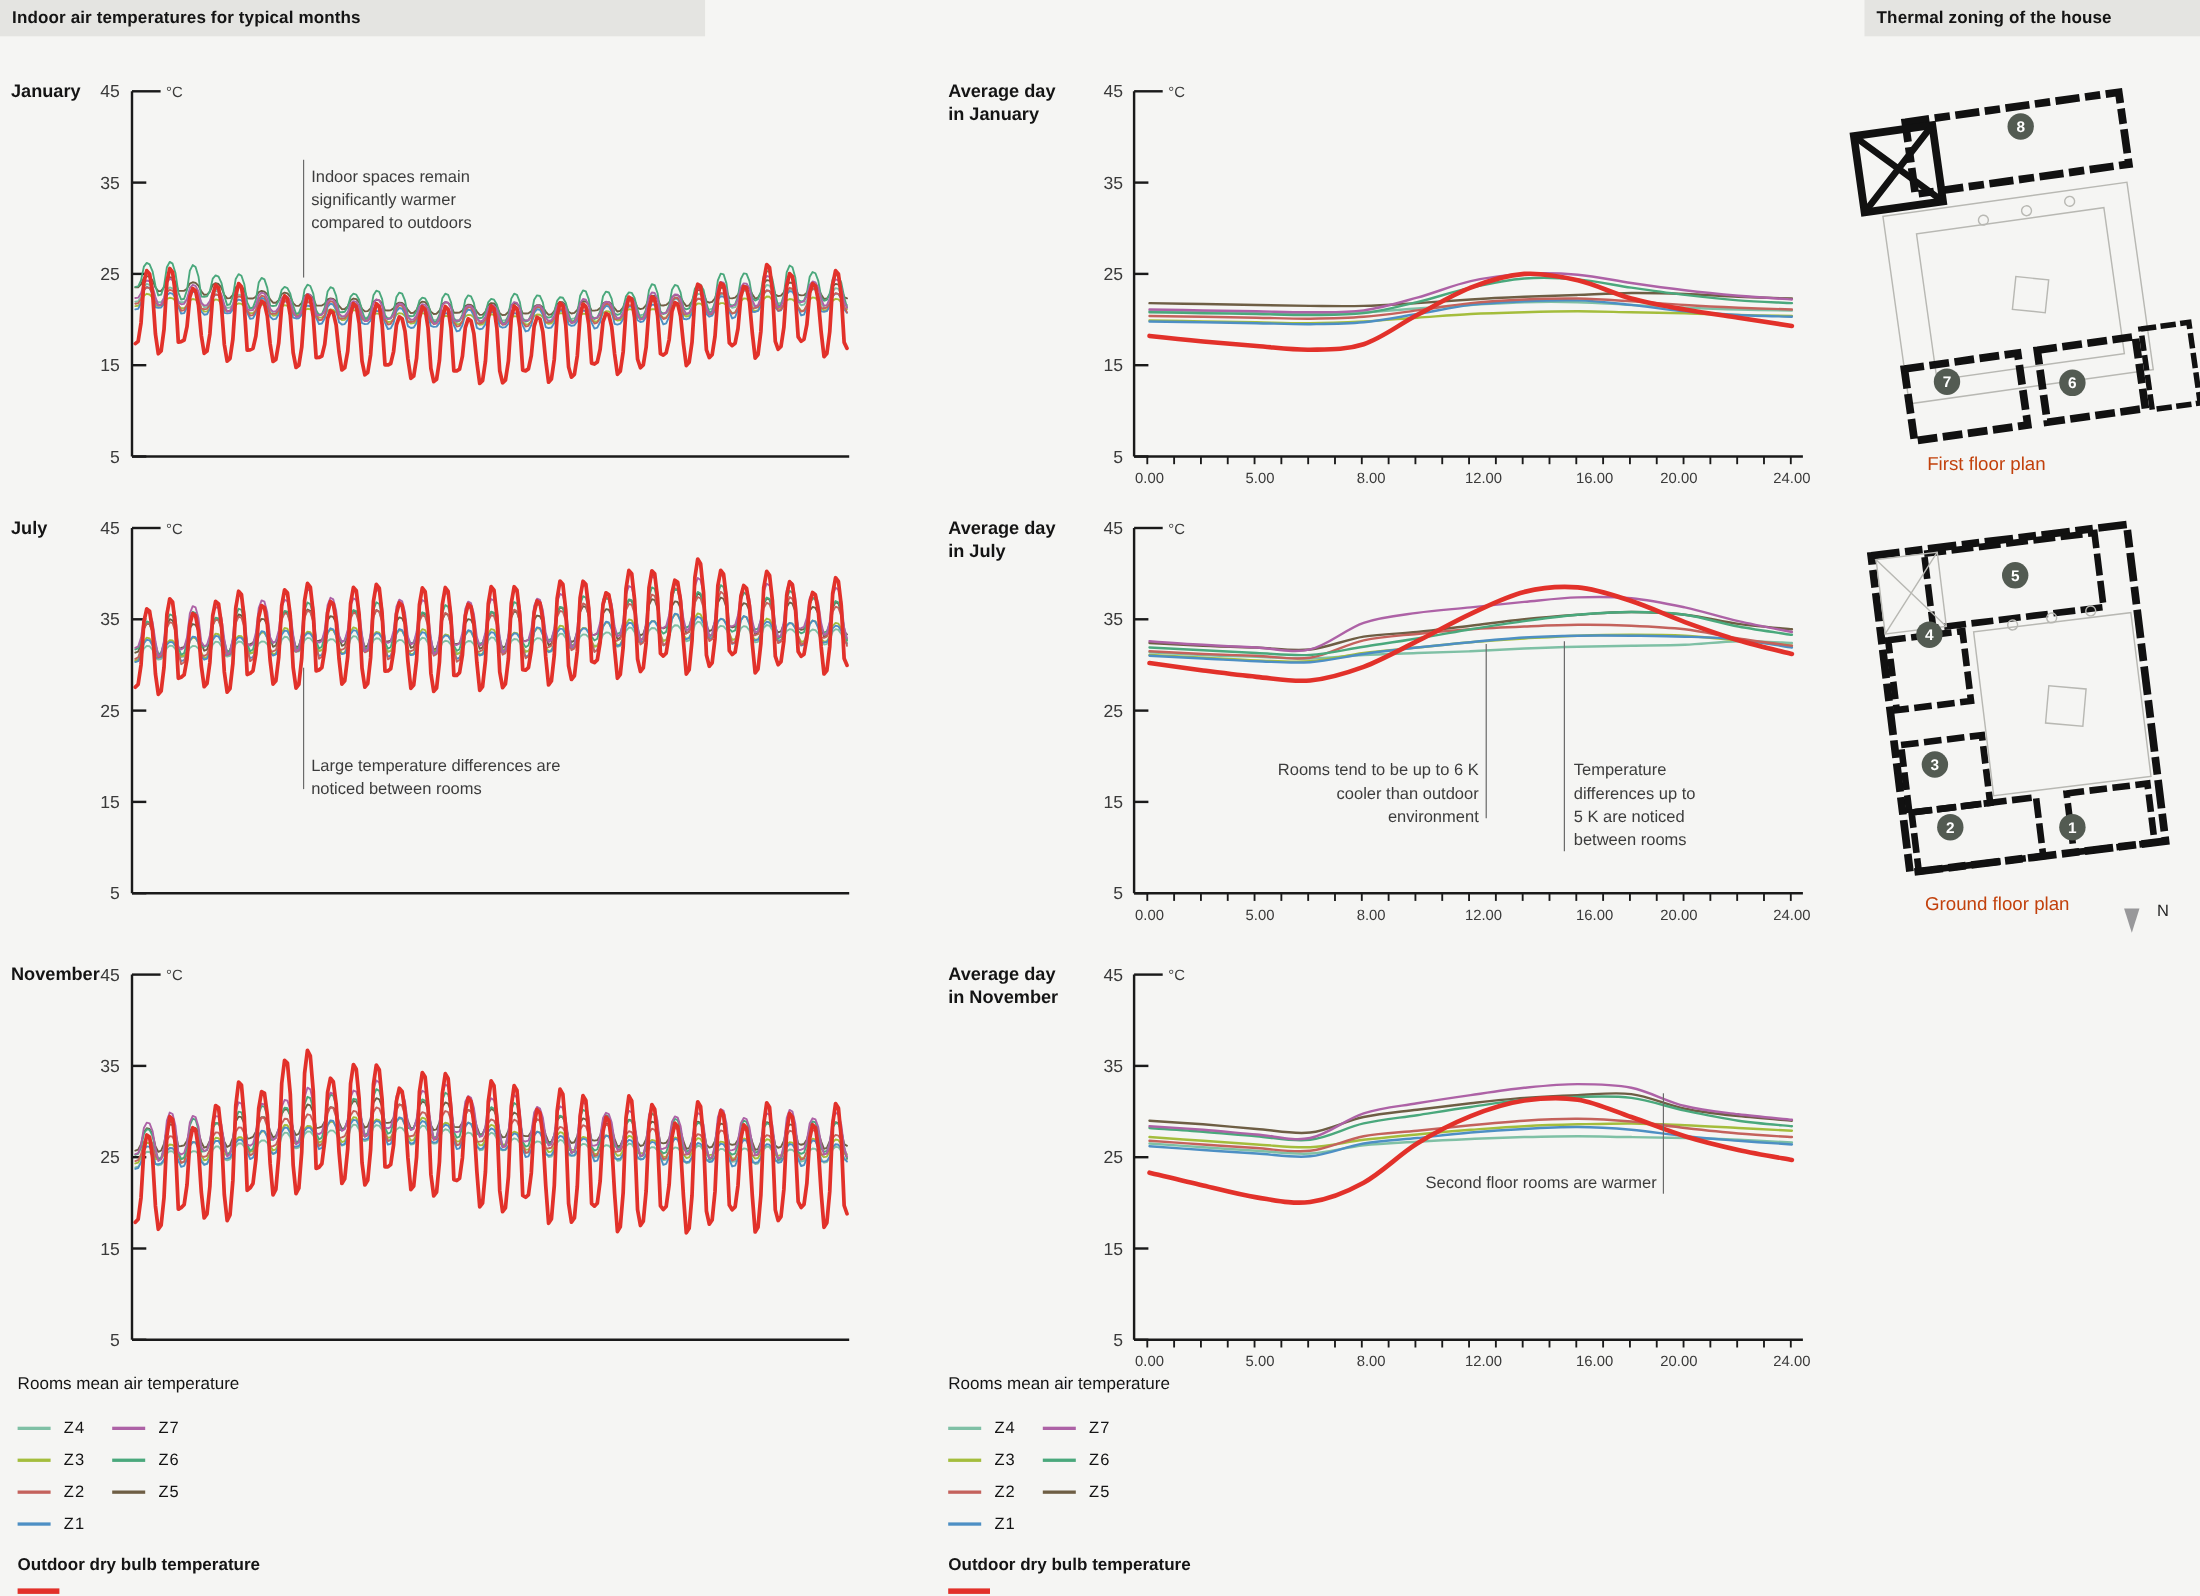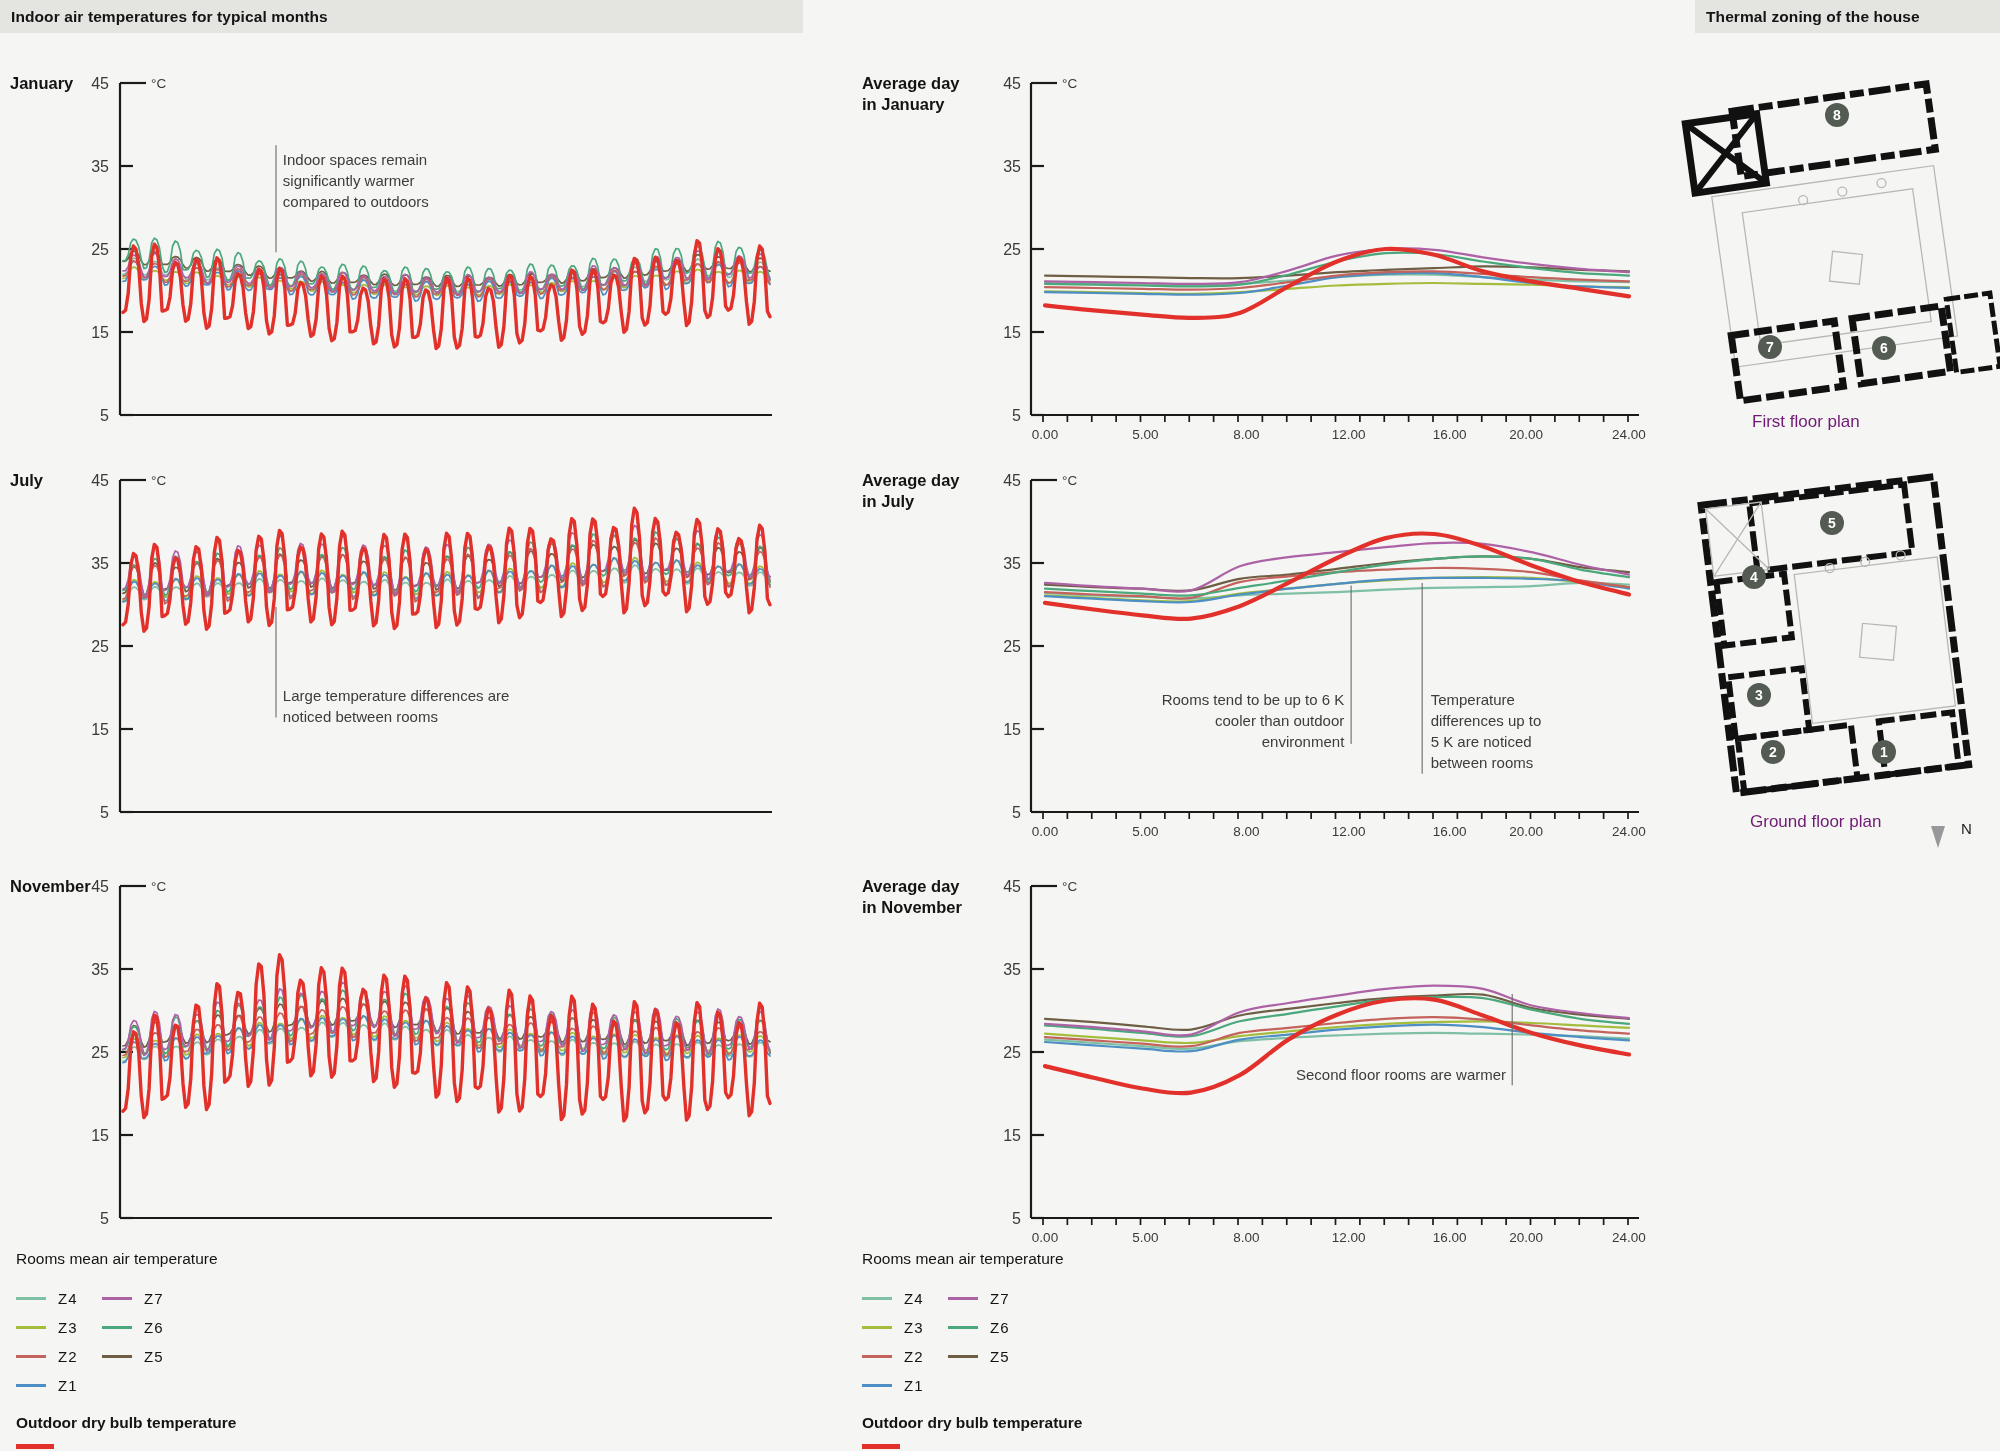--- a/index.html
+++ b/index.html
@@ -12,32 +12,32 @@
   .legend{position:absolute;width:420px;}
   .legend .ltitle{font-weight:normal;font-size:15.5px;margin-bottom:16px;}
   .lrow{display:flex;align-items:center;height:29px;}
   .lcols{display:flex;}
   .lcol1{width:86px;}
   .sw{display:inline-block;width:30px;height:2.6px;margin-right:12px;}
   .sw-out{display:inline-block;width:38px;height:4.5px;margin-top:12px;}
   .litem{font-size:15px;letter-spacing:1px;text-align:right;}
   .louter{font-weight:bold;font-size:15.5px;margin-top:14px;}
   .plan{position:absolute;overflow:visible;}
-  .plancap{position:absolute;font-size:17px;color:#701a75;}
+  .plancap{position:absolute;font-size:17px;color:#c2410c;}
   .badge circle{fill:#535b52;}
   .badge text{fill:#ffffff;font-weight:bold;font-size:14px;font-family:"Liberation Sans",sans-serif;}
   .north{position:absolute;}
   .north span{font-size:15px;color:#222;vertical-align:top;}
 </style>
 </head>
 <body>
 
 <div id="root">
 
-  <div class="hdr" style="left:0;width:803px;">Indoor air temperatures for typical months</div>
+  <div class="hdr" style="left:0;width:641px;">Indoor air temperatures for typical months</div>
   <div class="hdr" style="left:1695px;width:305px;">Thermal zoning of the house</div>
 
   <div class="mlabel" style="left:10px;top:73px;">January</div>
   <div class="mlabel" style="left:10px;top:470px;">July</div>
   <div class="mlabel" style="left:10px;top:876px;">November</div>
 
   <div class="mlabel" style="left:862px;top:73px;">
     <div>Average day</div>
     <div>in January</div>
   </div>

